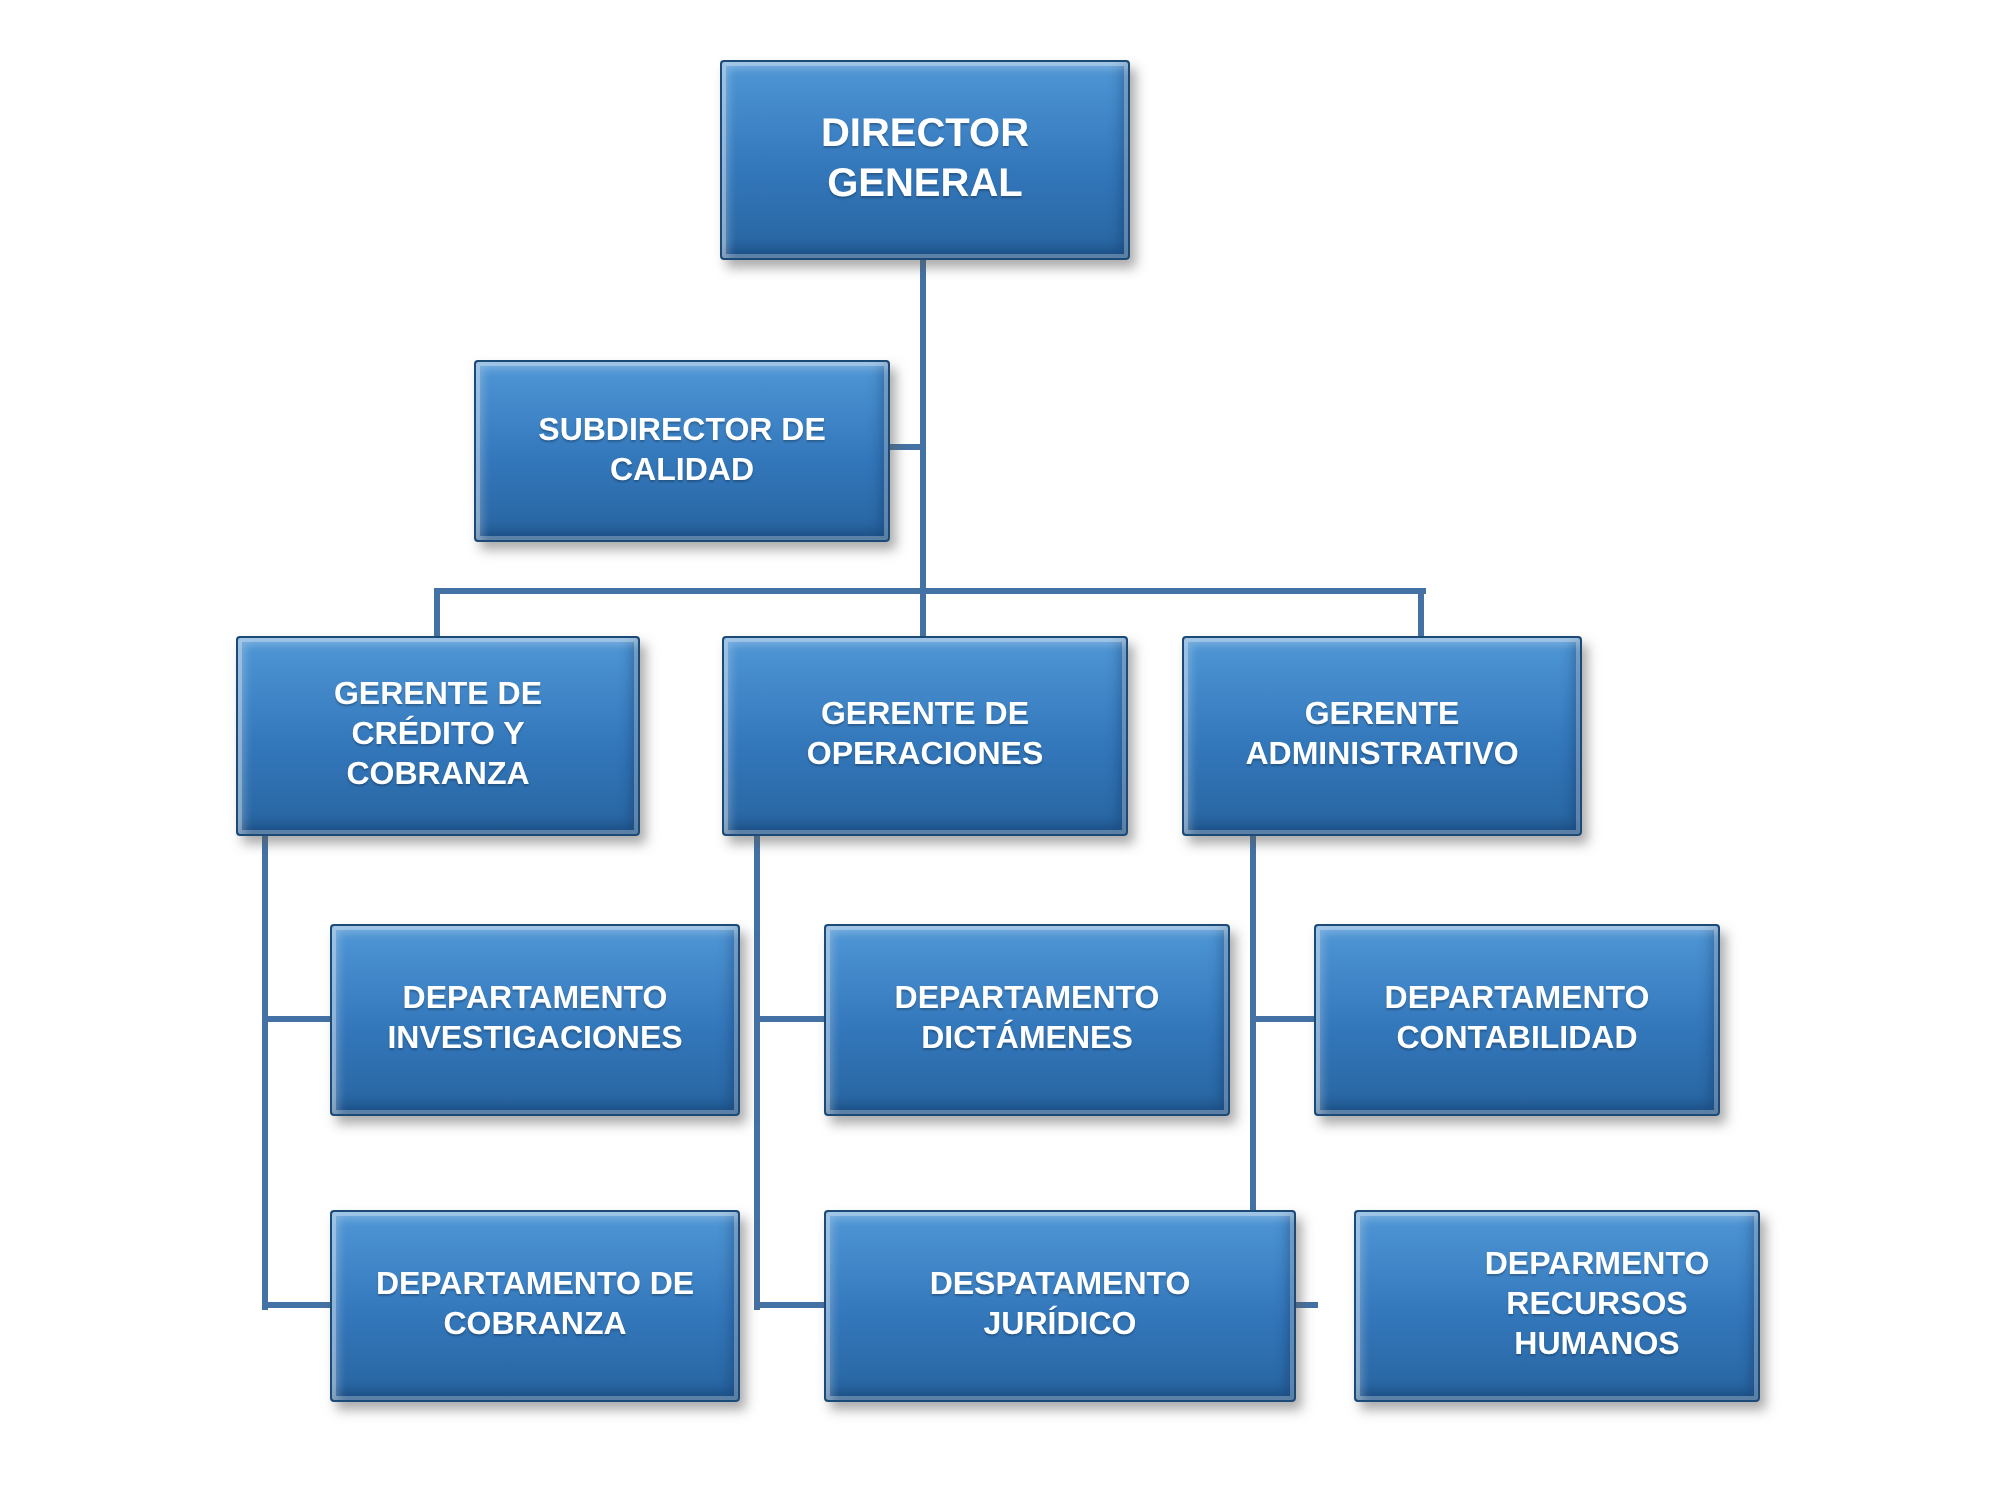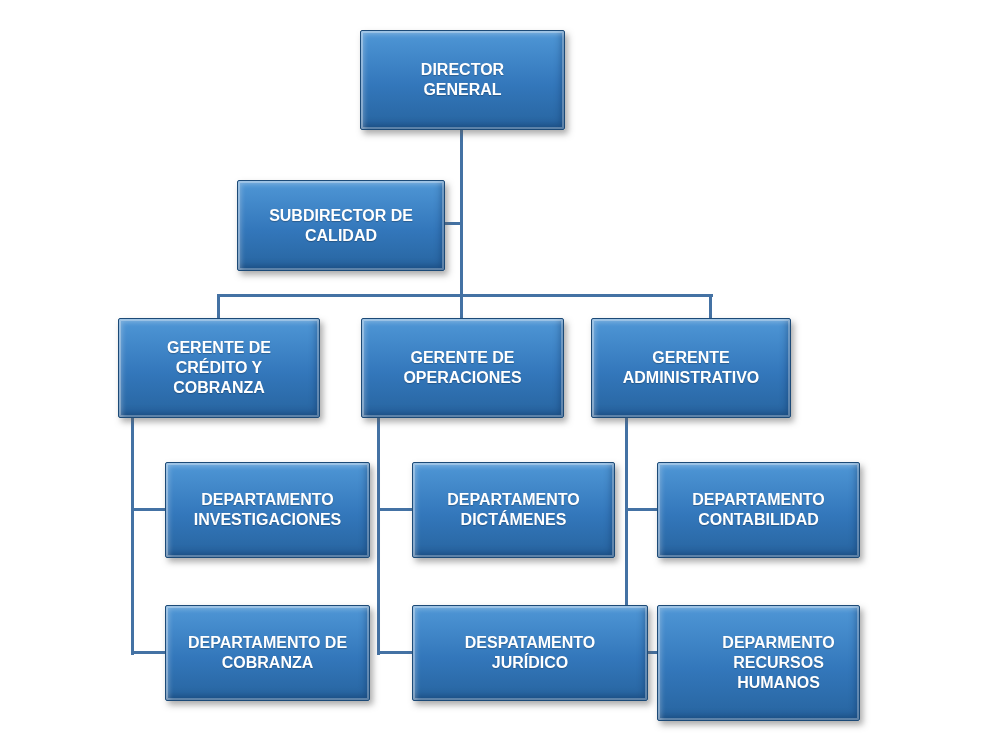--- a/index.html
+++ b/index.html
@@ -46,31 +46,31 @@
     box-shadow:
       inset 0 0 0 2px rgba(255,255,255,0.28),
       inset 3px 3px 5px rgba(255,255,255,0.30),
       inset -3px -4px 7px rgba(0,30,70,0.35),
       3px 4px 6px rgba(90,90,90,0.5);
   }
   .node .label {
     white-space: pre-line;
     text-shadow: 0 1px 1px rgba(0,0,0,0.25);
   }
-  .n-director      { left: 360px; top: 30px;  width: 205px; height: 100px; font-size: 16px; }
+  .n-director      { left: 360px; top: 30px;  width: 205px; height: 100px; font-size: 20px; }
   .n-subdirector   { left: 237px; top: 180px; width: 208px; height: 91px;  }
   .n-gcredito      { left: 118px; top: 318px; width: 202px; height: 100px; }
   .n-goper         { left: 361px; top: 318px; width: 203px; height: 100px; }
   .n-gadmin        { left: 591px; top: 318px; width: 200px; height: 100px; }
   .n-dinvest       { left: 165px; top: 462px; width: 205px; height: 96px;  }
   .n-ddict         { left: 412px; top: 462px; width: 203px; height: 96px;  }
   .n-dconta        { left: 657px; top: 462px; width: 203px; height: 96px;  }
   .n-dcobra        { left: 165px; top: 605px; width: 205px; height: 96px; text-align: center;  }
   .n-djuri         { left: 412px; top: 605px; width: 236px; height: 96px;  }
-  .n-drrhh         { left: 657px; top: 605px; width: 203px; height: 116px; padding-left: 48px;  }
+  .n-drrhh         { left: 677px; top: 605px; width: 203px; height: 96px; padding-left: 48px;  }
 </style>
 </head>
 <body>
 
 <div id="canvas">
 
   <div class="connector v" style="left:460px; top:129px; height:190px;"></div>
   <div class="connector h" style="left:444px; top:222px; width:18px;"></div>
   <div class="connector h" style="left:217px; top:294px; width:496px;"></div>
   <div class="connector v" style="left:217px; top:294px; height:26px;"></div>

